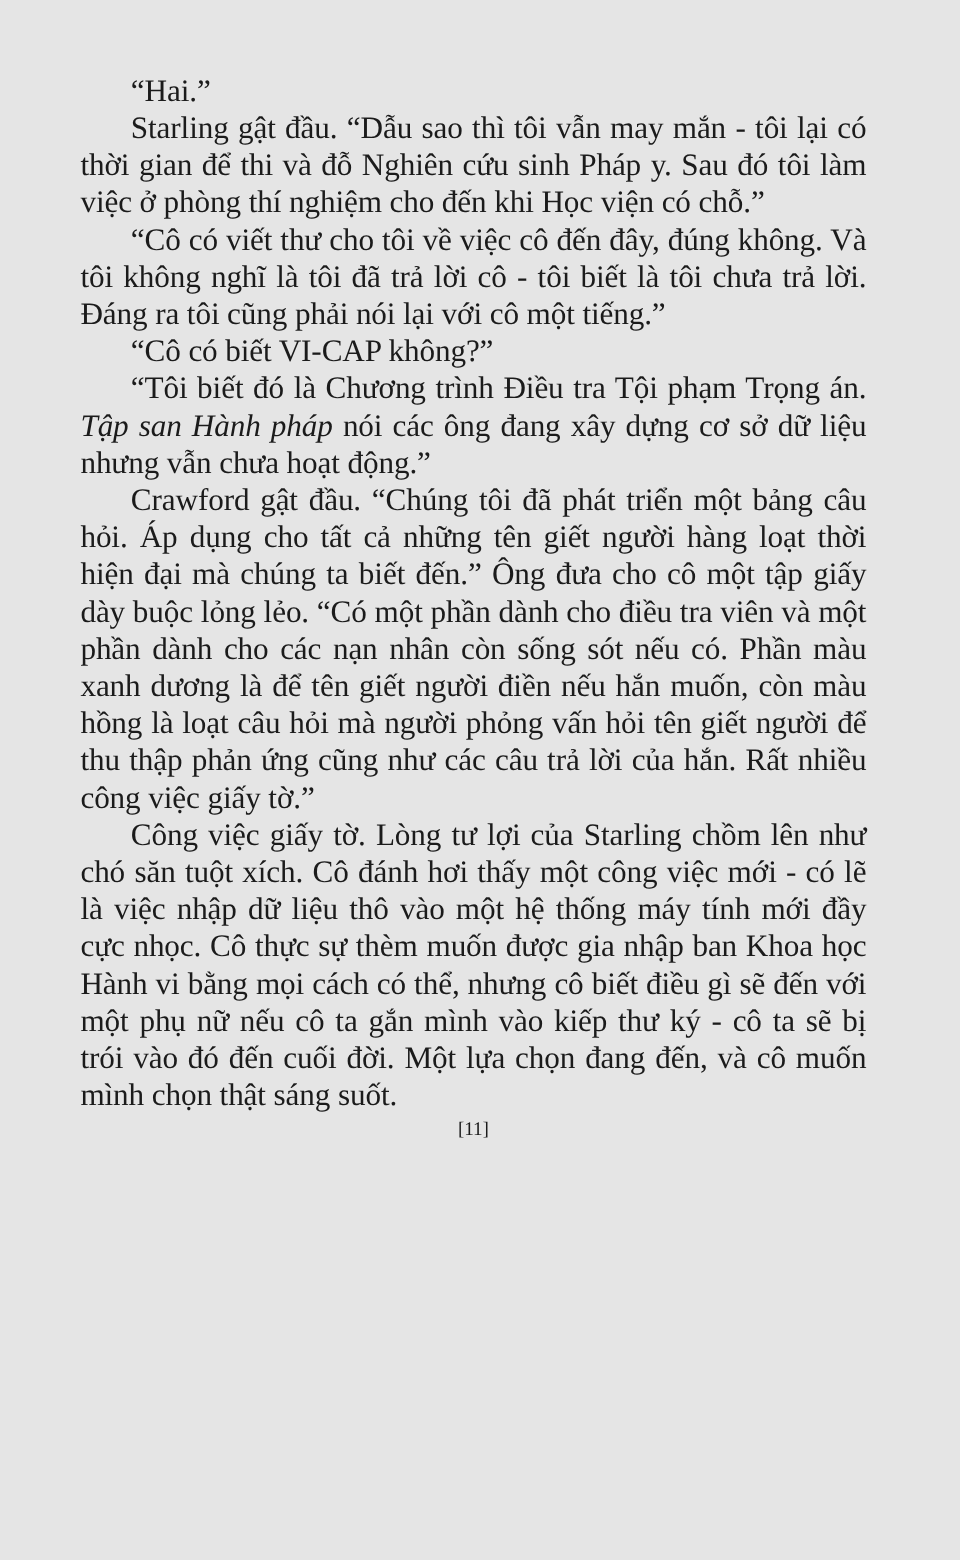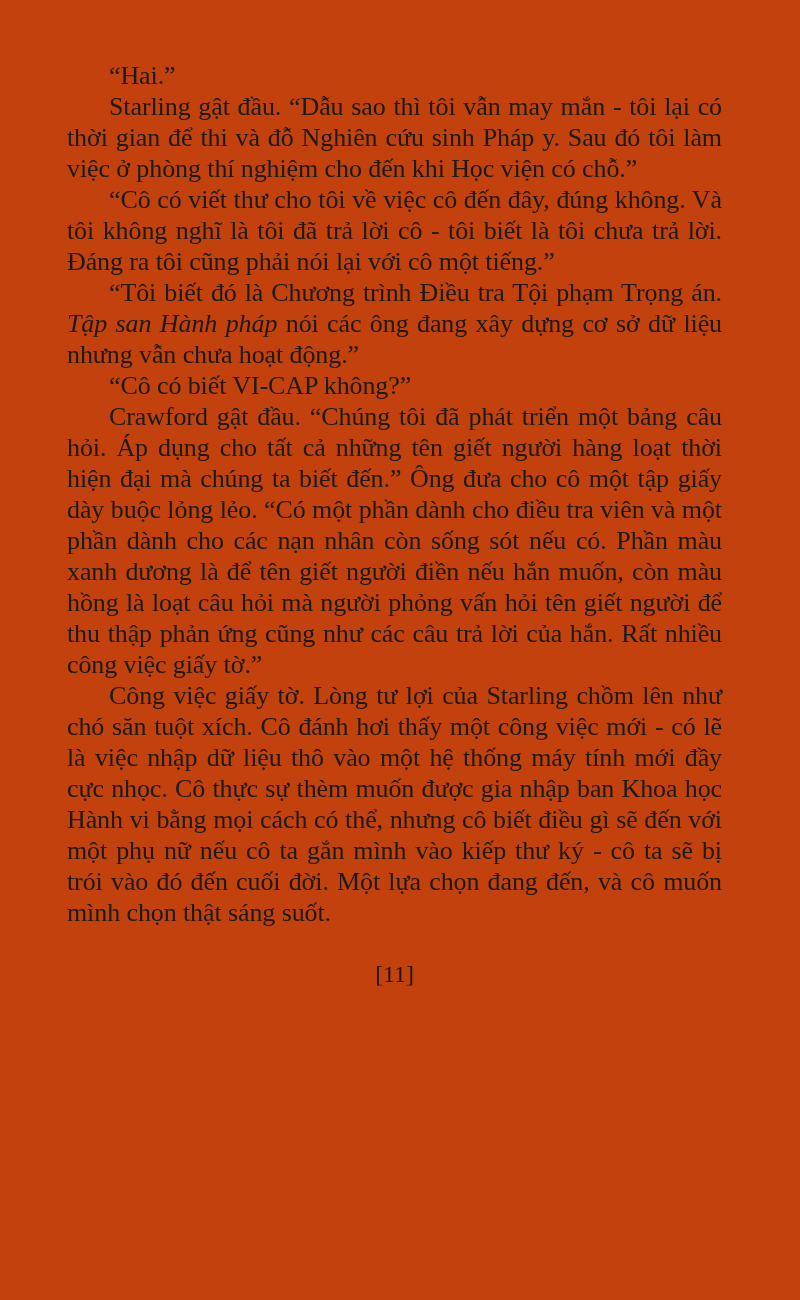--- a/index.html
+++ b/index.html
@@ -4,21 +4,21 @@
 <style>
   html, body {
     margin: 0;
     padding: 0;
     background: #ffffff;
   }
   .book-page {
     position: relative;
     width: 800px;
     height: 1300px;
-    background: #c2410c;
+    background: #e5e5e5;
     overflow: hidden;
     font-family: "Liberation Serif", serif;
     color: #1b1b1b;
   }
   .text-block {
     position: absolute;
     top: 60px;
     left: 67px;
     width: 655px;
   }
@@ -27,46 +27,45 @@
     font-size: 26px;
     line-height: 31px;
     text-align: justify;
     text-indent: 42px;
     letter-spacing: -0.1px;
   }
   .italic {
     font-style: italic;
   }
   .page-footer {
-    margin-top: 32px;
     text-align: center;
-    font-size: 24px;
+    font-size: 16px;
     line-height: 28px;
     text-indent: 0;
   }
 </style>
 </head>
 <body>
 
 <div class="book-page">
   <div class="text-block">
 
     <p class="para">“Hai.”</p>
 
 
 
 
     <p class="para">Starling gật đầu. “Dẫu sao thì tôi vẫn may mắn - tôi lại có thời gian để thi và đỗ Nghiên cứu sinh Pháp y. Sau đó tôi làm việc ở phòng thí nghiệm cho đến khi Học viện có chỗ.”</p>
 
     <p class="para">“Cô có viết thư cho tôi về việc cô đến đây, đúng không. Và tôi không nghĩ là tôi đã trả lời cô - tôi biết là tôi chưa trả lời. Đáng ra tôi cũng phải nói lại với cô một tiếng.”</p>
 
 
+    <p class="para">“Cô có biết VI-CAP không?”</p>
+
     <p class="para"><span>“Tôi biết đó là Chương trình Điều tra Tội phạm Trọng án. </span><span class="italic">Tập san Hành pháp</span><span> nói các ông đang xây dựng cơ sở dữ liệu nhưng vẫn chưa hoạt động.”</span></p>
-
-    <p class="para">“Cô có biết VI-CAP không?”</p>
 
     <p class="para">Crawford gật đầu. “Chúng tôi đã phát triển một bảng câu hỏi. Áp dụng cho tất cả những tên giết người hàng loạt thời hiện đại mà chúng ta biết đến.” Ông đưa cho cô một tập giấy dày buộc lỏng lẻo. “Có một phần dành cho điều tra viên và một phần dành cho các nạn nhân còn sống sót nếu có. Phần màu xanh dương là để tên giết người điền nếu hắn muốn, còn màu hồng là loạt câu hỏi mà người phỏng vấn hỏi tên giết người để thu thập phản ứng cũng như các câu trả lời của hắn. Rất nhiều công việc giấy tờ.”</p>
 
     <p class="para">Công việc giấy tờ. Lòng tư lợi của Starling chồm lên như chó săn tuột xích. Cô đánh hơi thấy một công việc mới - có lẽ là việc nhập dữ liệu thô vào một hệ thống máy tính mới đầy cực nhọc. Cô thực sự thèm muốn được gia nhập ban Khoa học Hành vi bằng mọi cách có thể, nhưng cô biết điều gì sẽ đến với một phụ nữ nếu cô ta gắn mình vào kiếp thư ký - cô ta sẽ bị trói vào đó đến cuối đời. Một lựa chọn đang đến, và cô muốn mình chọn thật sáng suốt.</p>
 
 
     <p class="para page-footer">[11]</p>
 
   </div>
 </div>

